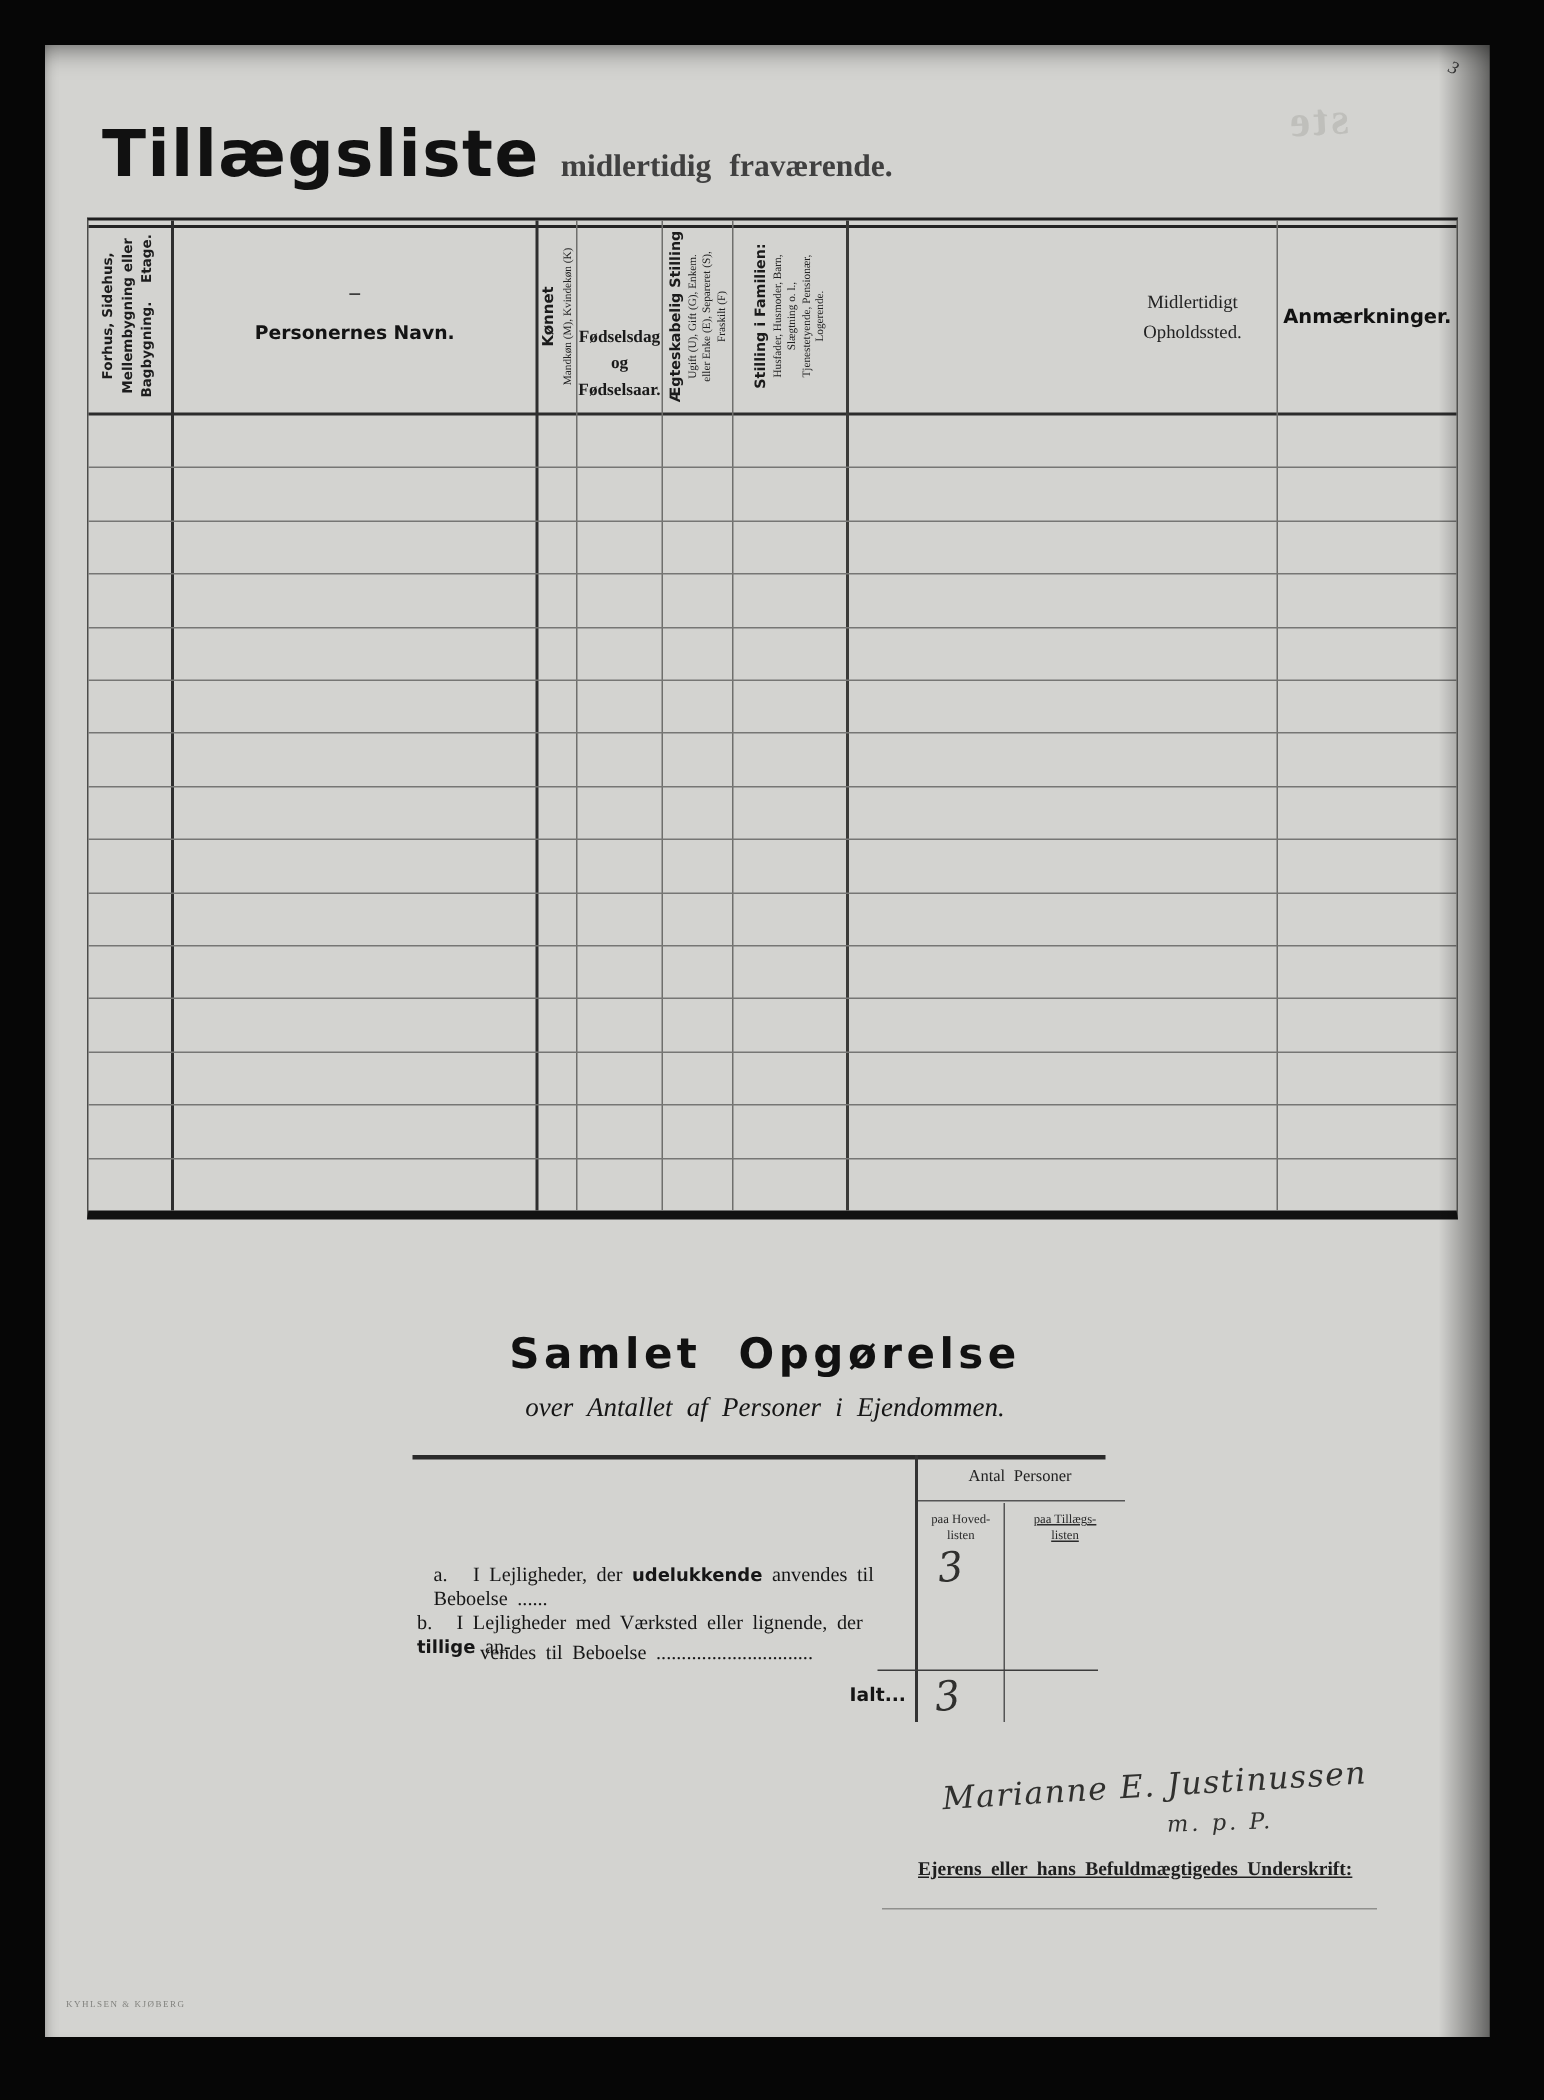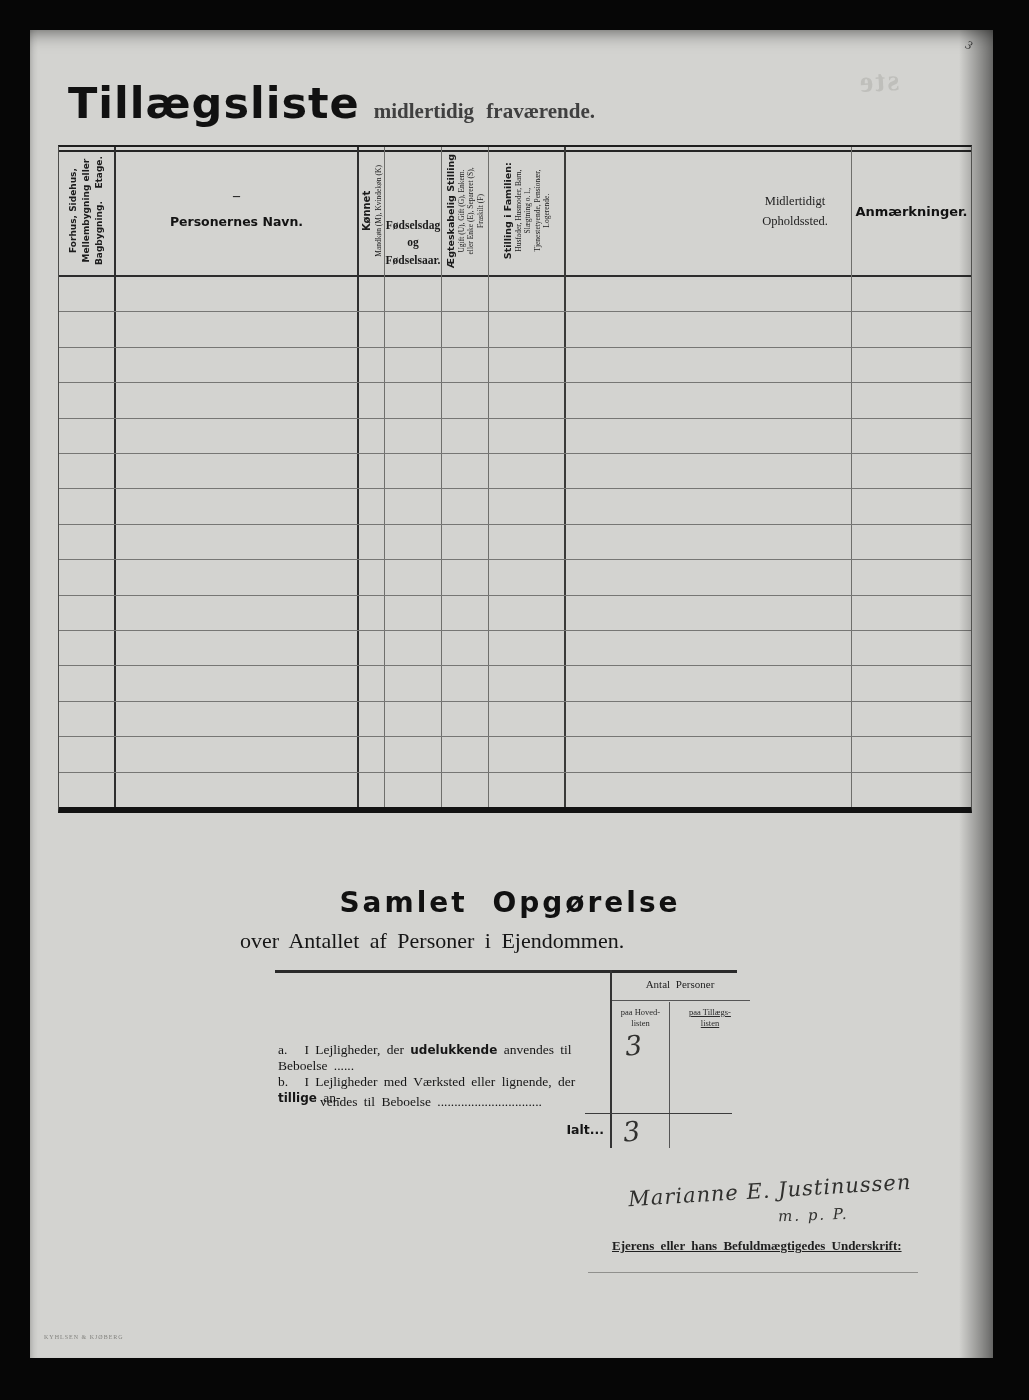--- a/index.html
+++ b/index.html
@@ -60,22 +60,22 @@
   .plain-head{display:flex;align-items:center;justify-content:center;height:128px;font-size:12.5px;color:#222;}
   .stack-head{display:flex;flex-direction:column;align-items:center;justify-content:center;height:128px;font-size:12.5px;line-height:1.6;color:#222;}
   .bold-head{display:flex;align-items:center;justify-content:center;height:128px;
     font-family:"DejaVu Sans", sans-serif;font-weight:700;font-size:13px;color:#121212;}
   .rows{position:absolute;left:0;right:0;top:130px;bottom:0;display:flex;flex-direction:column;}
   .trow{flex:1;border-bottom:1px solid #767674;}
   .trow:last-child{border-bottom:none;}
   
   .sum-title{position:absolute;left:250px;top:856px;width:460px;text-align:center;
     font-family:"DejaVu Sans", sans-serif;font-weight:800;font-size:28px;letter-spacing:3px;word-spacing:12px;color:#111;}
-  .sum-sub{position:absolute;left:210px;top:898px;width:540px;
-    font-size:22px;word-spacing:5px;color:#161616;}
+  .sum-sub{position:absolute;left:210px;top:898px;width:540px;text-align:center;
+    font-size:18px;word-spacing:5px;color:#161616;font-style:italic;}
   .sum-topline{position:absolute;left:245px;top:940px;width:462px;height:3px;background:#2a2a2a;}
   .sum-vmain{position:absolute;left:580px;top:940px;width:2px;height:178px;background:#333;}
   .sum-vsub{position:absolute;left:639px;top:972px;width:1px;height:146px;background:#555;}
   .sum-antal{position:absolute;left:575px;top:948px;width:150px;text-align:center;font-size:11px;color:#222;word-spacing:3px;}
   .sum-antal-line{position:absolute;left:582px;top:970px;width:138px;height:1px;background:#555;}
   .sum-subhead{position:absolute;top:977px;font-size:8.5px;line-height:1.35;text-align:center;color:#2a2a2a;}
   .sum-subhead.h1{left:583px;width:55px;}
   .sum-subhead.h2{left:642px;width:76px;text-decoration:underline;}
   .sum-row{position:absolute;font-size:13.5px;color:#161616;word-spacing:3px;}
   .sum-row .pre{display:inline-block;width:20px;}
@@ -217,21 +217,21 @@
   <div class="sum-antal-line"></div>
   <div class="sum-subhead h1">
     <span>paa Hoved-</span><br>
     <span>listen</span>
   </div>
   <div class="sum-subhead h2">
     <span>paa Tillægs-</span><br>
     <span>listen</span>
   </div>
 
-  <div class="sum-row" style="left:248px;top:1012px;width:330px;">
+  <div class="sum-row" style="left:259px;top:1012px;width:330px;">
     <span class="pre">a.</span>
     <span>I Lejligheder, der</span>
     <span class="sum-bold">udelukkende</span>
     <span>anvendes til Beboelse ......</span>
   </div>
 
   <div class="sum-row" style="left:248px;top:1044px;width:340px;">
     <span class="pre">b.</span>
     <span>I Lejligheder med Værksted eller lignende, der</span>
     <span class="sum-bold">tillige</span>

